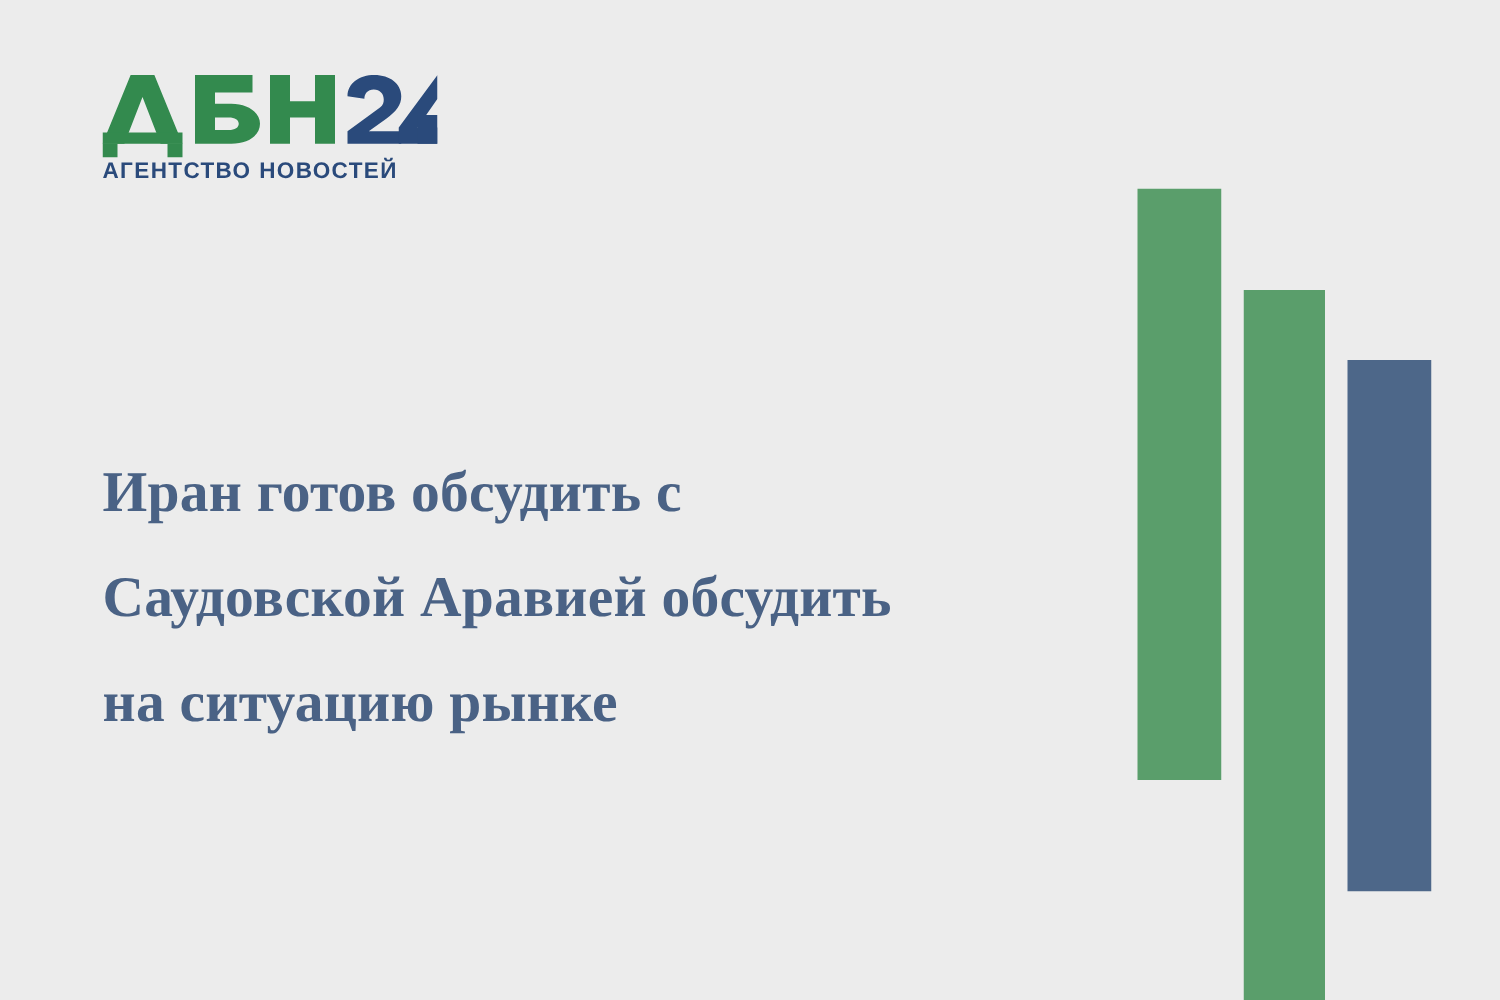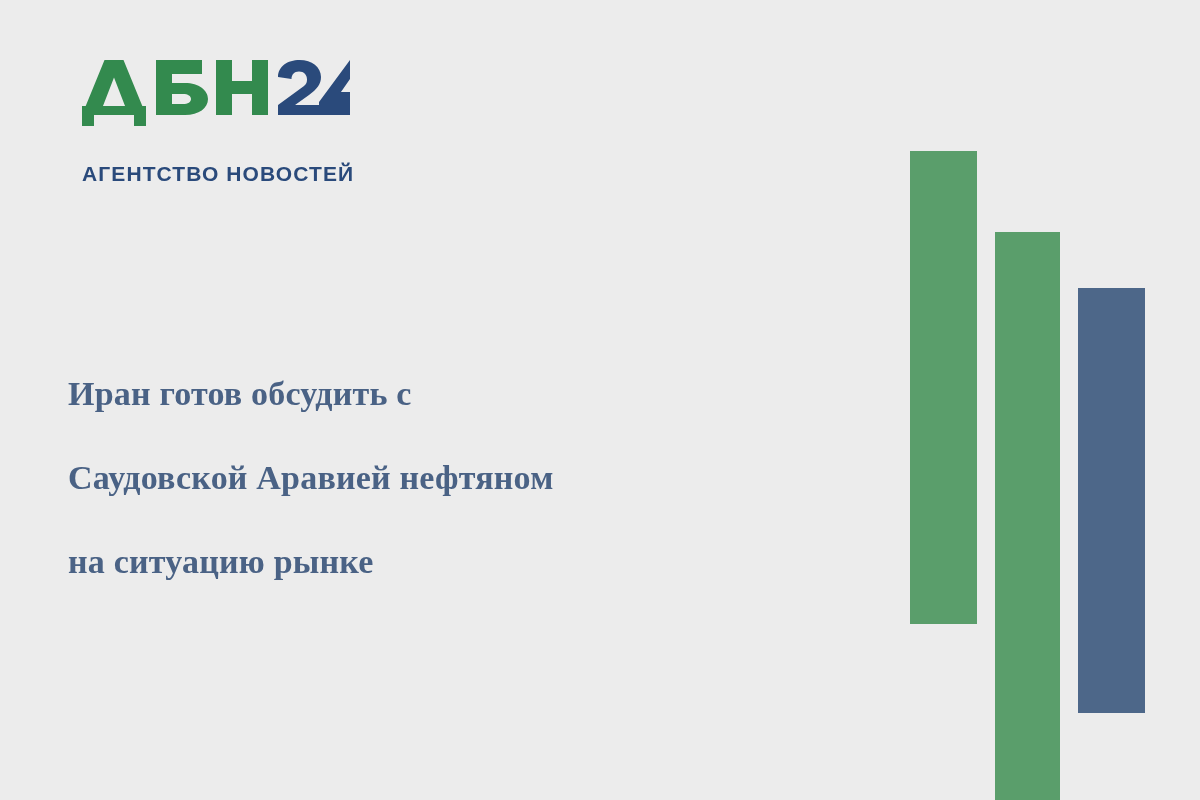--- a/index.html
+++ b/index.html
@@ -48,37 +48,36 @@
   #logo-mark {
     display: block;
     width: 268px;
     height: 66px;
   }
   #logo-tagline {
     position: absolute;
     left: 0px;
     top: 66px;
     font-family: "Liberation Sans", sans-serif;
-    font-size: 21px;
+    font-size: 18px;
     font-weight: 700;
     letter-spacing: 1.1px;
     color: #2a4a7b;
     white-space: nowrap;
-    margin-top: 36px;
   }
 
   
   #headline {
     position: absolute;
-    left: 68px;
+    left: 82px;
     top: 352px;
     width: 800px;
     font-family: "Liberation Serif", "DejaVu Serif", serif;
     font-weight: 700;
-    font-size: 34px;
+    font-size: 46px;
     line-height: 84px;
     color: #4a6285;
     letter-spacing: 0.2px;
   }
   #headline .hl-line {
     display: block;
     white-space: nowrap;
   }
 </style>
 </head>
@@ -107,17 +106,17 @@
       <path fill="#2a4a7b" d="M196 17 C196 6.5 205.5 0 217.5 0 C230 0 239 7 239 17 C239 24 235 29 227 35 L213 45 H239 V55 H196 V45 L222 26 C224.5 24 225 22 225 19.5 C225 15 222 11.5 217 11.5 C212 11.5 209.5 15 209.5 19 Z"></path>
 
       <path fill="#2a4a7b" d="M268 0 L237 42 V55 H268 V42 H252 L268 19 Z"></path>
       <rect fill="#2a4a7b" x="252" y="32" width="16" height="23"></rect>
     </svg>
     <div id="logo-tagline" style="color: rgb(42, 74, 123);">АГЕНТСТВО НОВОСТЕЙ</div>
   </div>
 
   <div id="headline" style="color: rgb(74, 98, 133);">
     <span class="hl-line">Иран готов обсудить с</span>
-    <span class="hl-line">Саудовской Аравией нефтяном</span>
+    <span class="hl-line">Саудовской Аравией обсудить</span>
     <span class="hl-line">на ситуацию рынке</span>
   </div>
 
 </div>
 
 </body></html>

